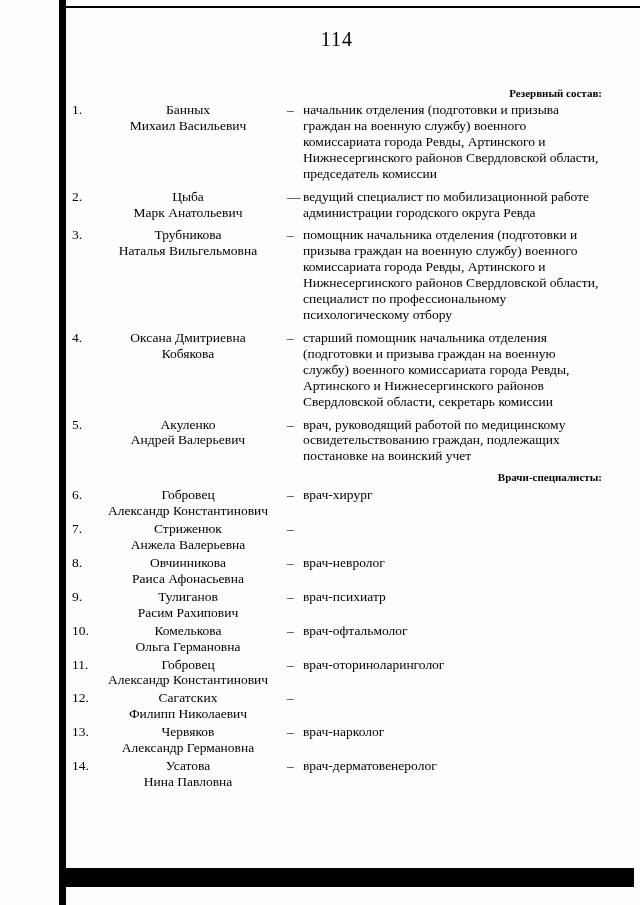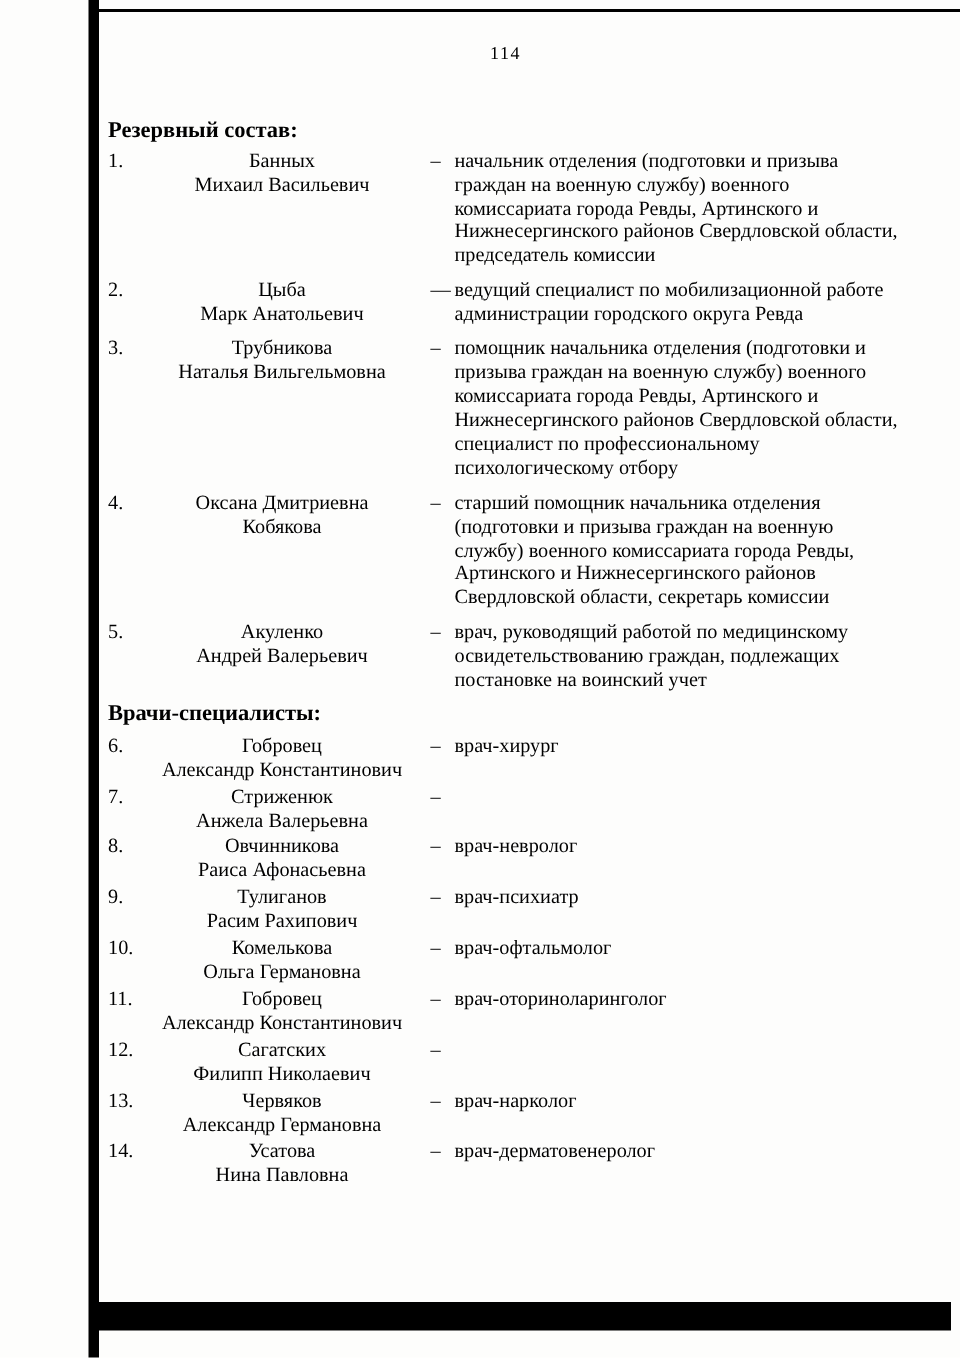--- a/index.html
+++ b/index.html
@@ -15,30 +15,31 @@
 
   
   .border-left   { position: absolute; left: 59px; top: 0; width: 7px; height: 905px; background: #000; }
   .border-top    { position: absolute; left: 66px; top: 6px; width: 574px; height: 2px; background: #000; }
   .border-bottom { position: absolute; left: 62px; top: 868px; width: 572px; height: 19px; background: #000; }
 
   .content { position: absolute; left: 72px; top: 28px; width: 530px; }
 
   .pagenum {
     text-align: center;
-    font-size: 12px;
+    font-size: 20px;
     margin-bottom: 36px;
     letter-spacing: 1px;
   }
 
   .heading {
     font-weight: bold;
-    font-size: 15px;
+    font-size: 11px;
     line-height: 1.18;
     margin-bottom: 2px;
+    text-align: right;
   }
   .heading.second { margin-top: 6px; margin-bottom: 3px; }
 
   .row {
     display: flex;
     align-items: flex-start;
     font-size: 13.5px;
     line-height: 1.18;
     margin-bottom: 7px;
   }

